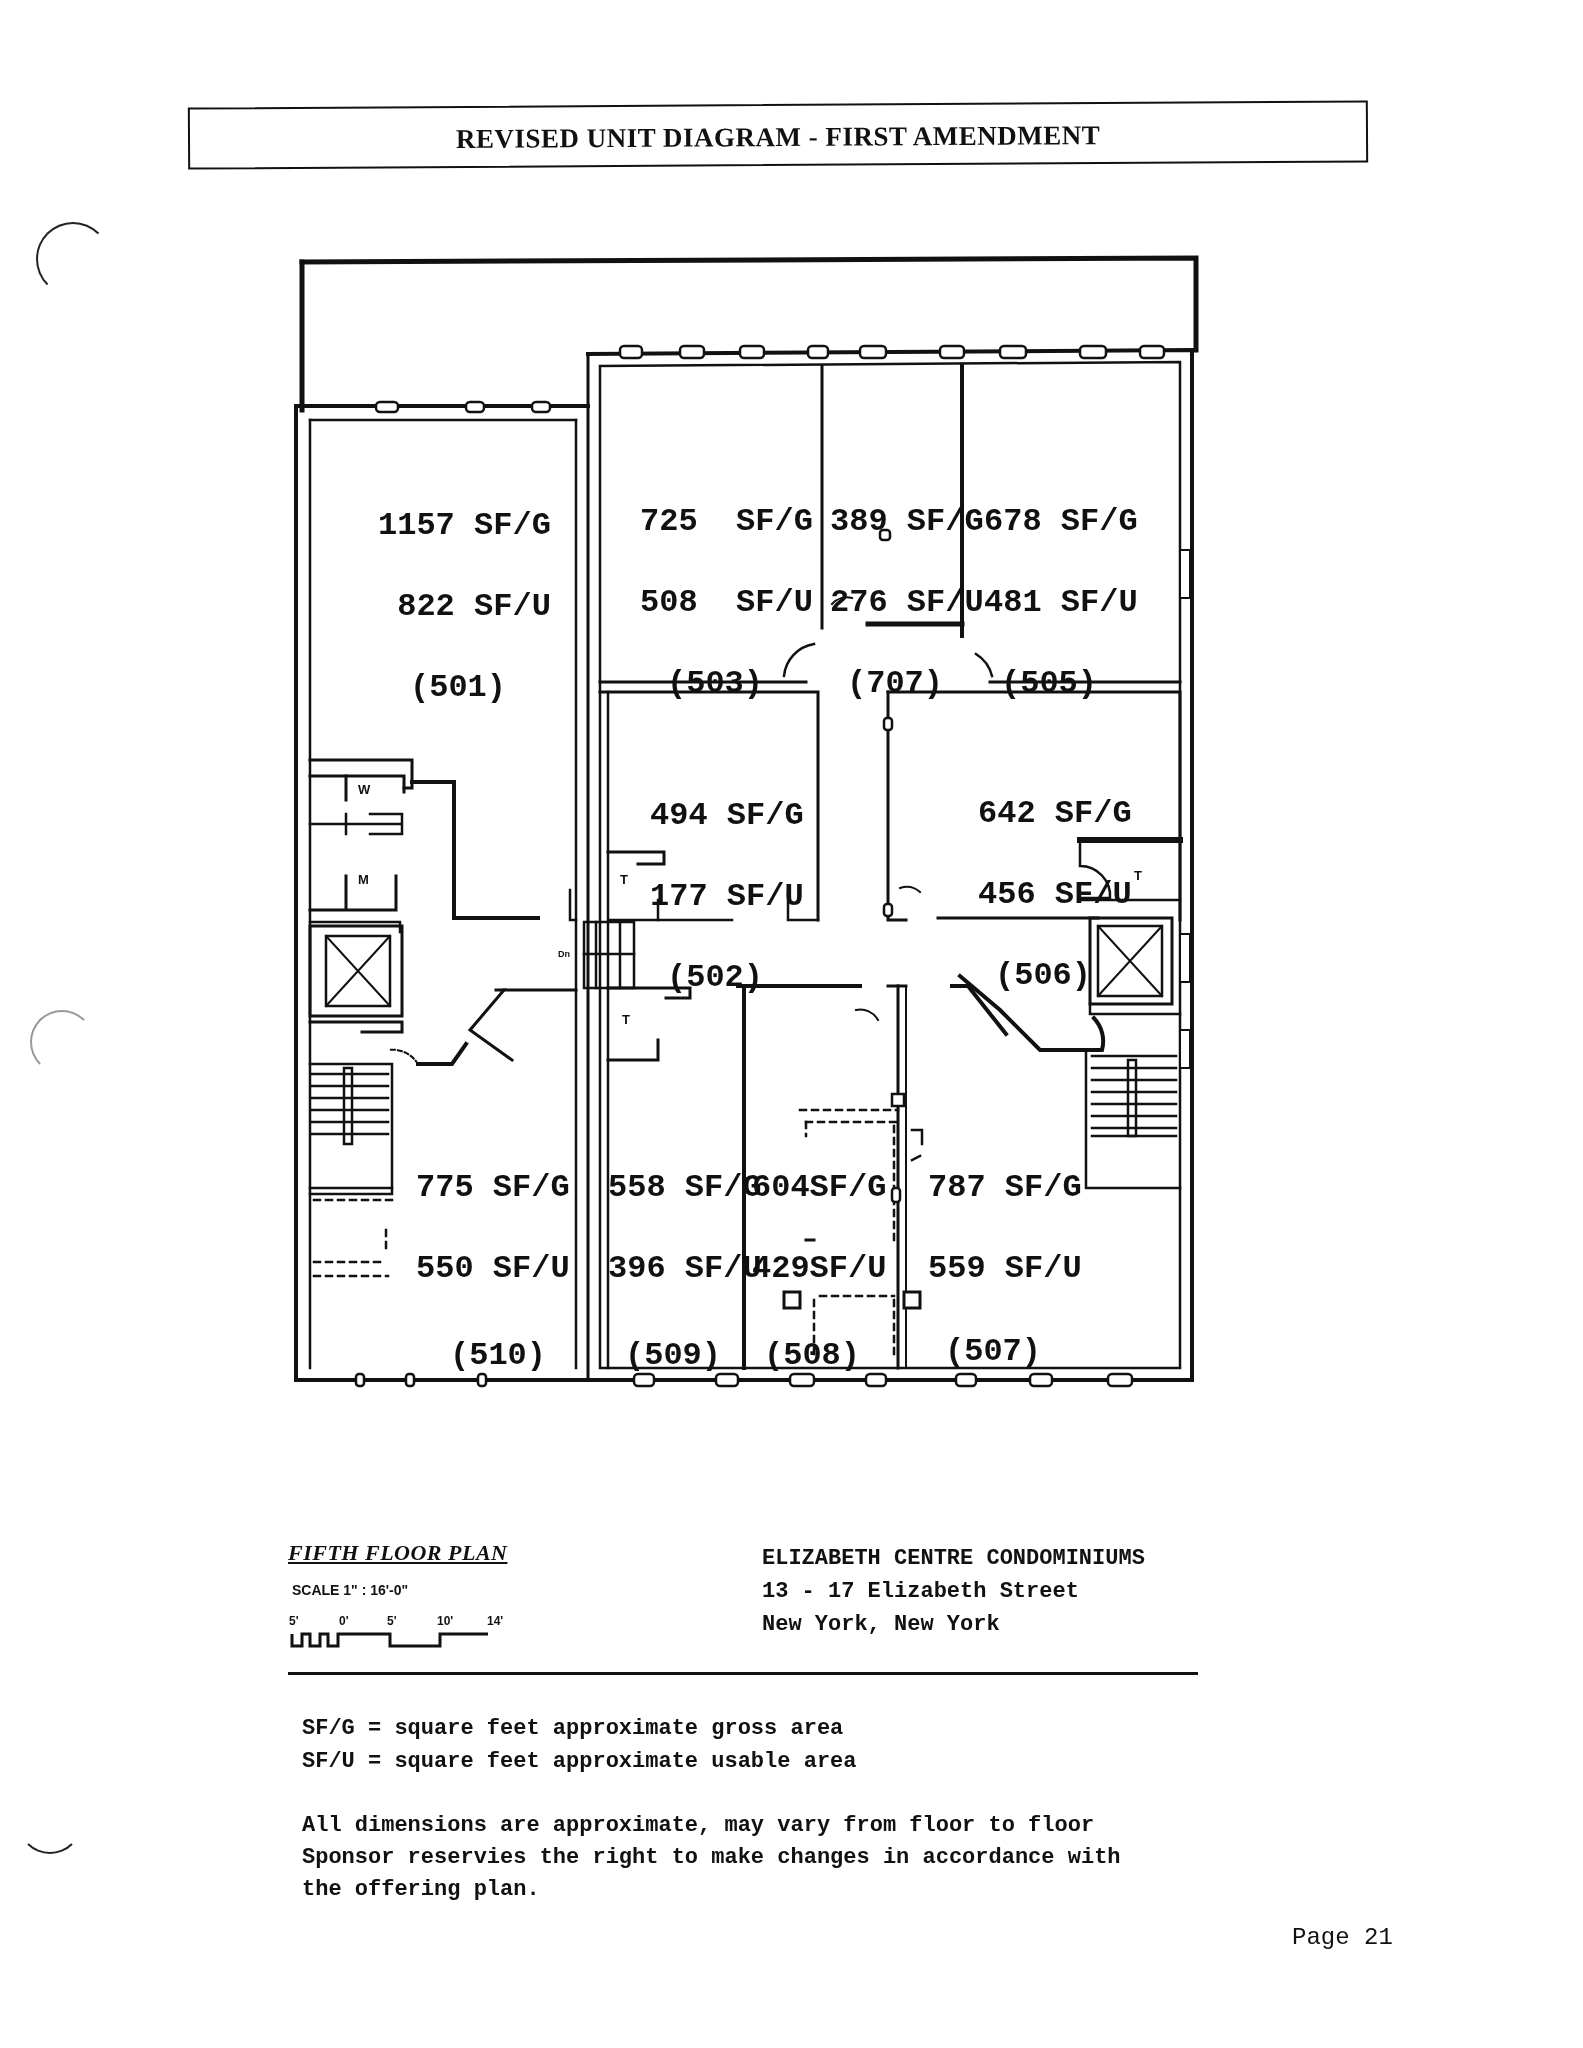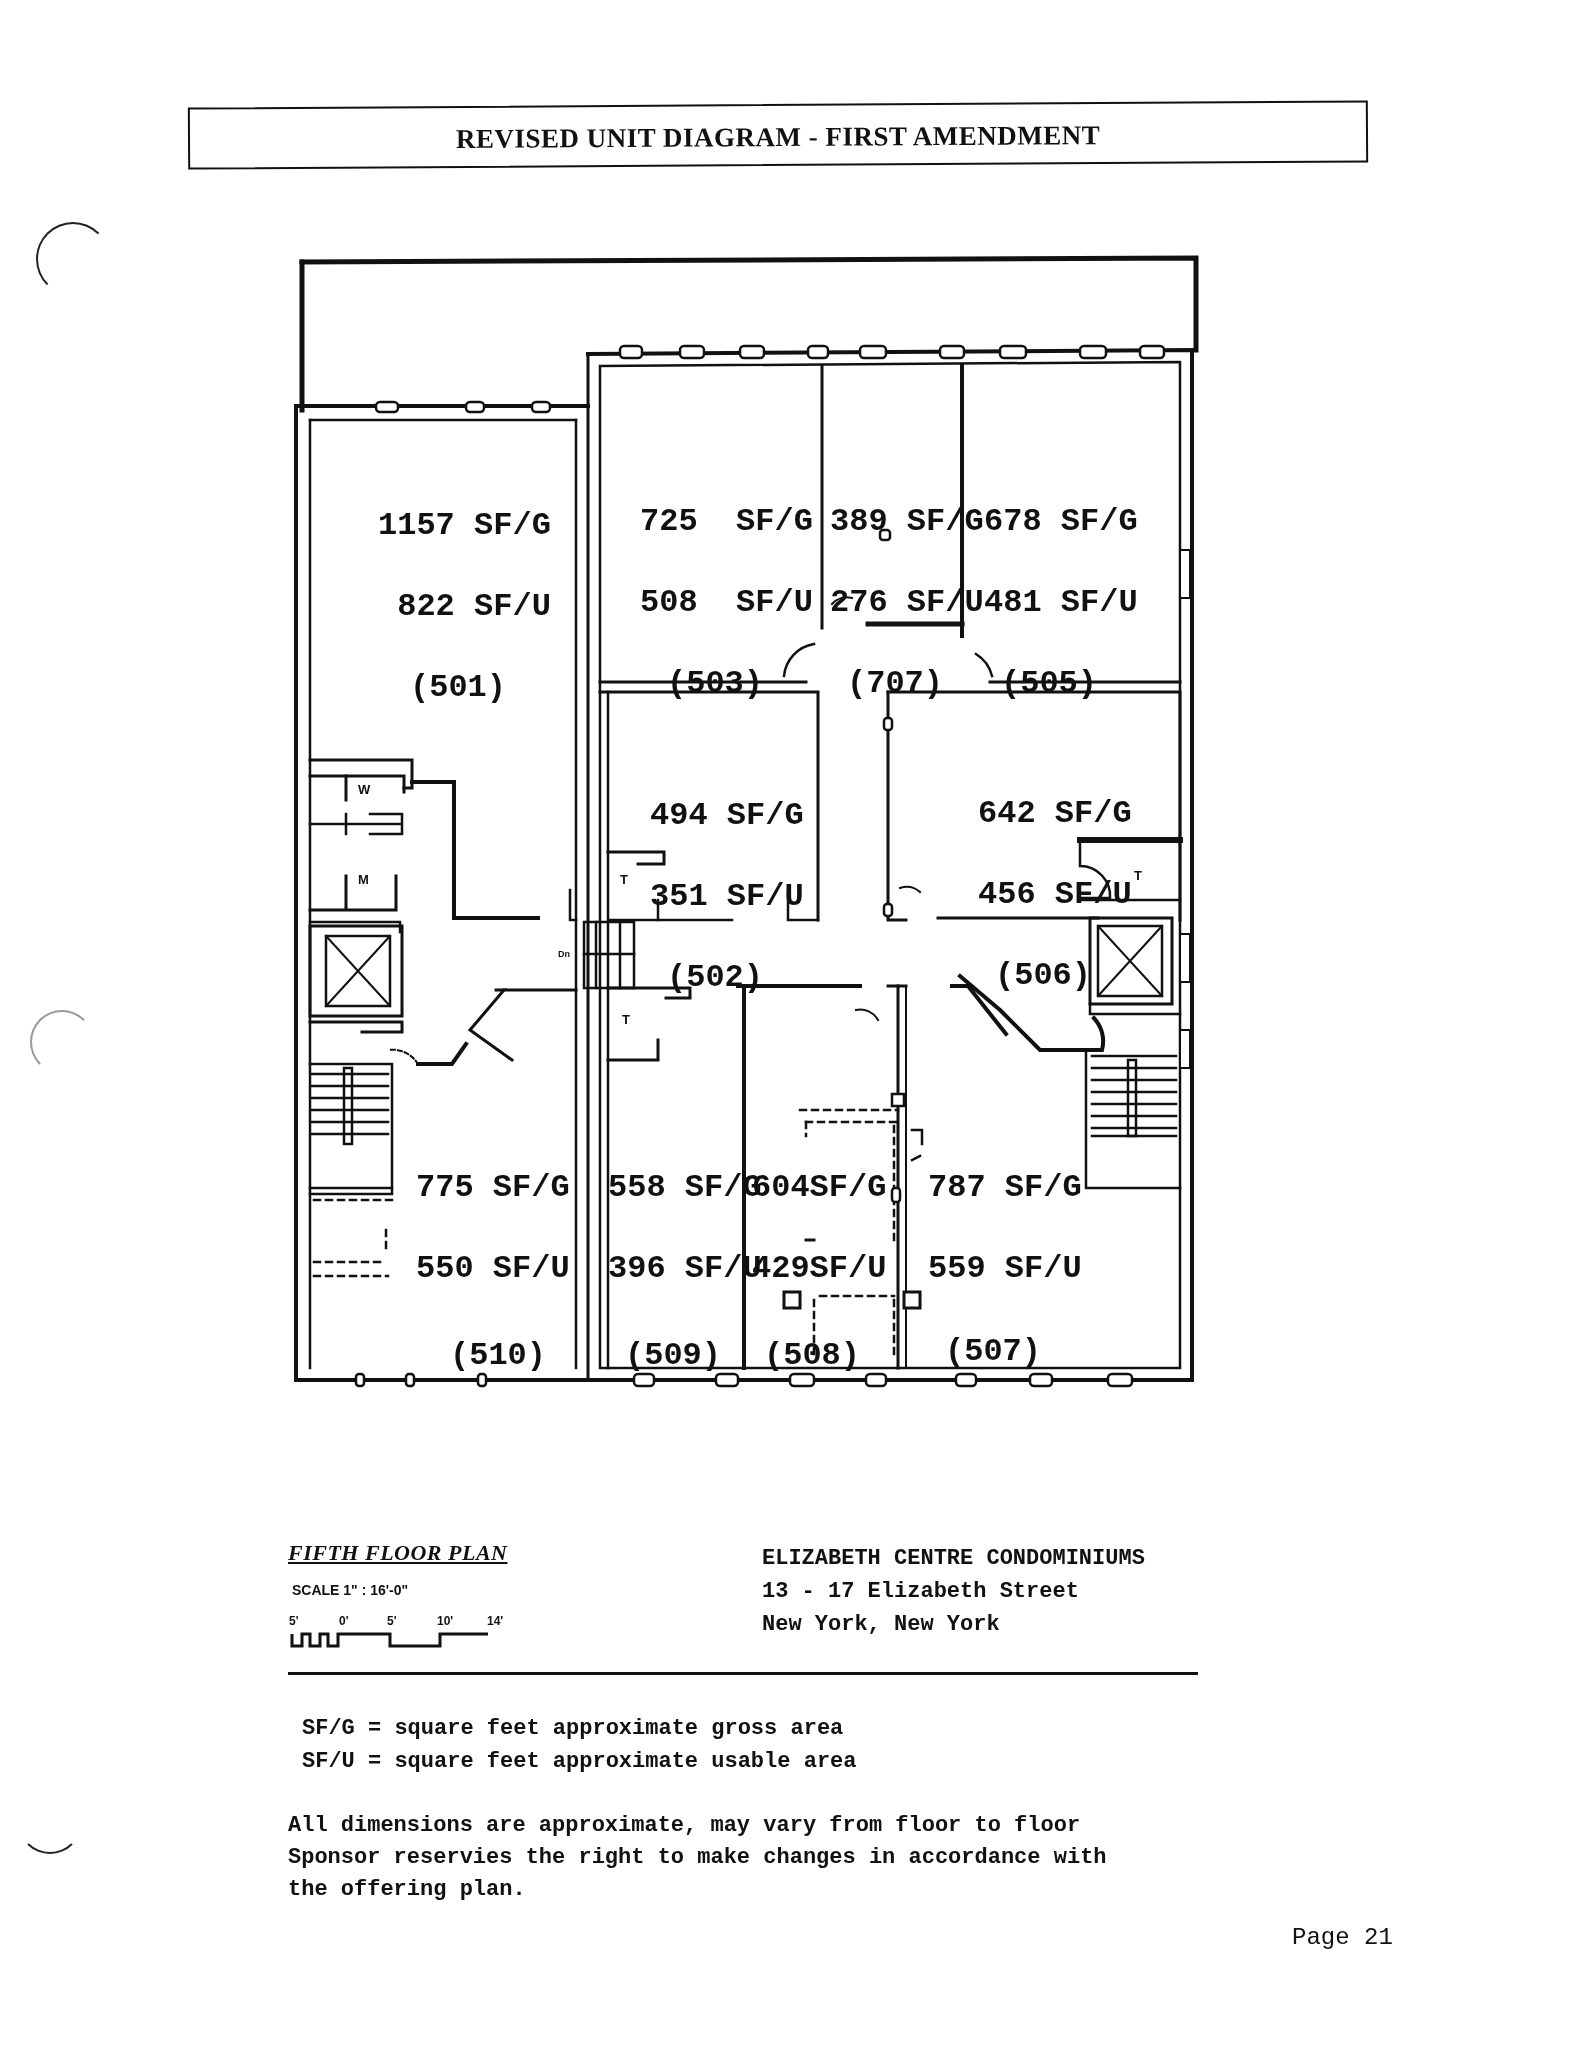--- a/index.html
+++ b/index.html
@@ -11,21 +11,21 @@
   .unit-label span { display: block; }
   .plan-caption { position: absolute; left: 288px; top: 1540px; font-family: "Liberation Serif", "DejaVu Serif", serif; font-weight: bold; font-size: 22px; text-decoration: underline; letter-spacing: 0.5px; font-style: italic; }
   .scale-text { position: absolute; left: 292px; top: 1582px; font-family: "Liberation Sans", "DejaVu Sans", sans-serif; font-weight: bold; font-size: 14px; }
   .scale-ticks { position: absolute; left: 289px; top: 1614px; font-family: "Liberation Sans", "DejaVu Sans", sans-serif; font-weight: bold; font-size: 12px; }
   .scale-ticks span { position: absolute; white-space: nowrap; }
   .address { position: absolute; left: 762px; top: 1542px; font-family: "Liberation Mono", "DejaVu Sans Mono", monospace; font-weight: bold; font-size: 22px; line-height: 33px; }
   .address div { white-space: pre; }
   .rule { position: absolute; left: 288px; top: 1672px; width: 910px; height: 3px; background: #111; }
   .legend { position: absolute; left: 302px; top: 1712px; font-family: "Liberation Mono", "DejaVu Sans Mono", monospace; font-weight: bold; font-size: 22px; line-height: 33px; }
   .legend div, .disclaimer div { white-space: pre; }
-  .disclaimer { position: absolute; left: 288px; top: 1810px; font-family: "Liberation Mono", "DejaVu Sans Mono", monospace; font-weight: bold; font-size: 22px; line-height: 32px; }
+  .disclaimer { position: absolute; left: 302px; top: 1810px; font-family: "Liberation Mono", "DejaVu Sans Mono", monospace; font-weight: bold; font-size: 22px; line-height: 32px; }
   .page-num { position: absolute; left: 1292px; top: 1924px; font-family: "Liberation Mono", "DejaVu Sans Mono", monospace; font-size: 24px; }
   .margin-mark { position: absolute; border: 2px solid #333; border-radius: 50%; }
 </style>
 </head>
 <body>
 
 <div class="margin-mark" style="left:36px; top:222px; width:70px; height:70px; border-color:#222 transparent transparent #222;"></div>
 <div class="margin-mark" style="left:30px; top:1010px; width:60px; height:60px; border-color:#999 transparent transparent #999;"></div>
 <div class="margin-mark" style="left:18px; top:1790px; width:60px; height:60px; border-color:transparent transparent #222 transparent;"></div>
 
@@ -225,21 +225,21 @@
   <span>276 SF/U</span>
   <span>(707)</span>
 </div>
 <div class="unit-label" style="left:984px; top:454px; width:130px;">
   <span>678 SF/G</span>
   <span>481 SF/U</span>
   <span>(505)</span>
 </div>
 <div class="unit-label" style="left:650px; top:748px; width:130px;">
   <span>494 SF/G</span>
-  <span>351 SF/U</span>
+  <span>177 SF/U</span>
   <span>(502)</span>
 </div>
 <div class="unit-label" style="left:978px; top:746px; width:130px;">
   <span>642 SF/G</span>
   <span>456 SF/U</span>
   <span>(506)</span>
 </div>
 <div class="unit-label" style="left:416px; top:1120px; width:130px;text-align:right;">
   <span>775 SF/G</span>
   <span>550 SF/U</span>

